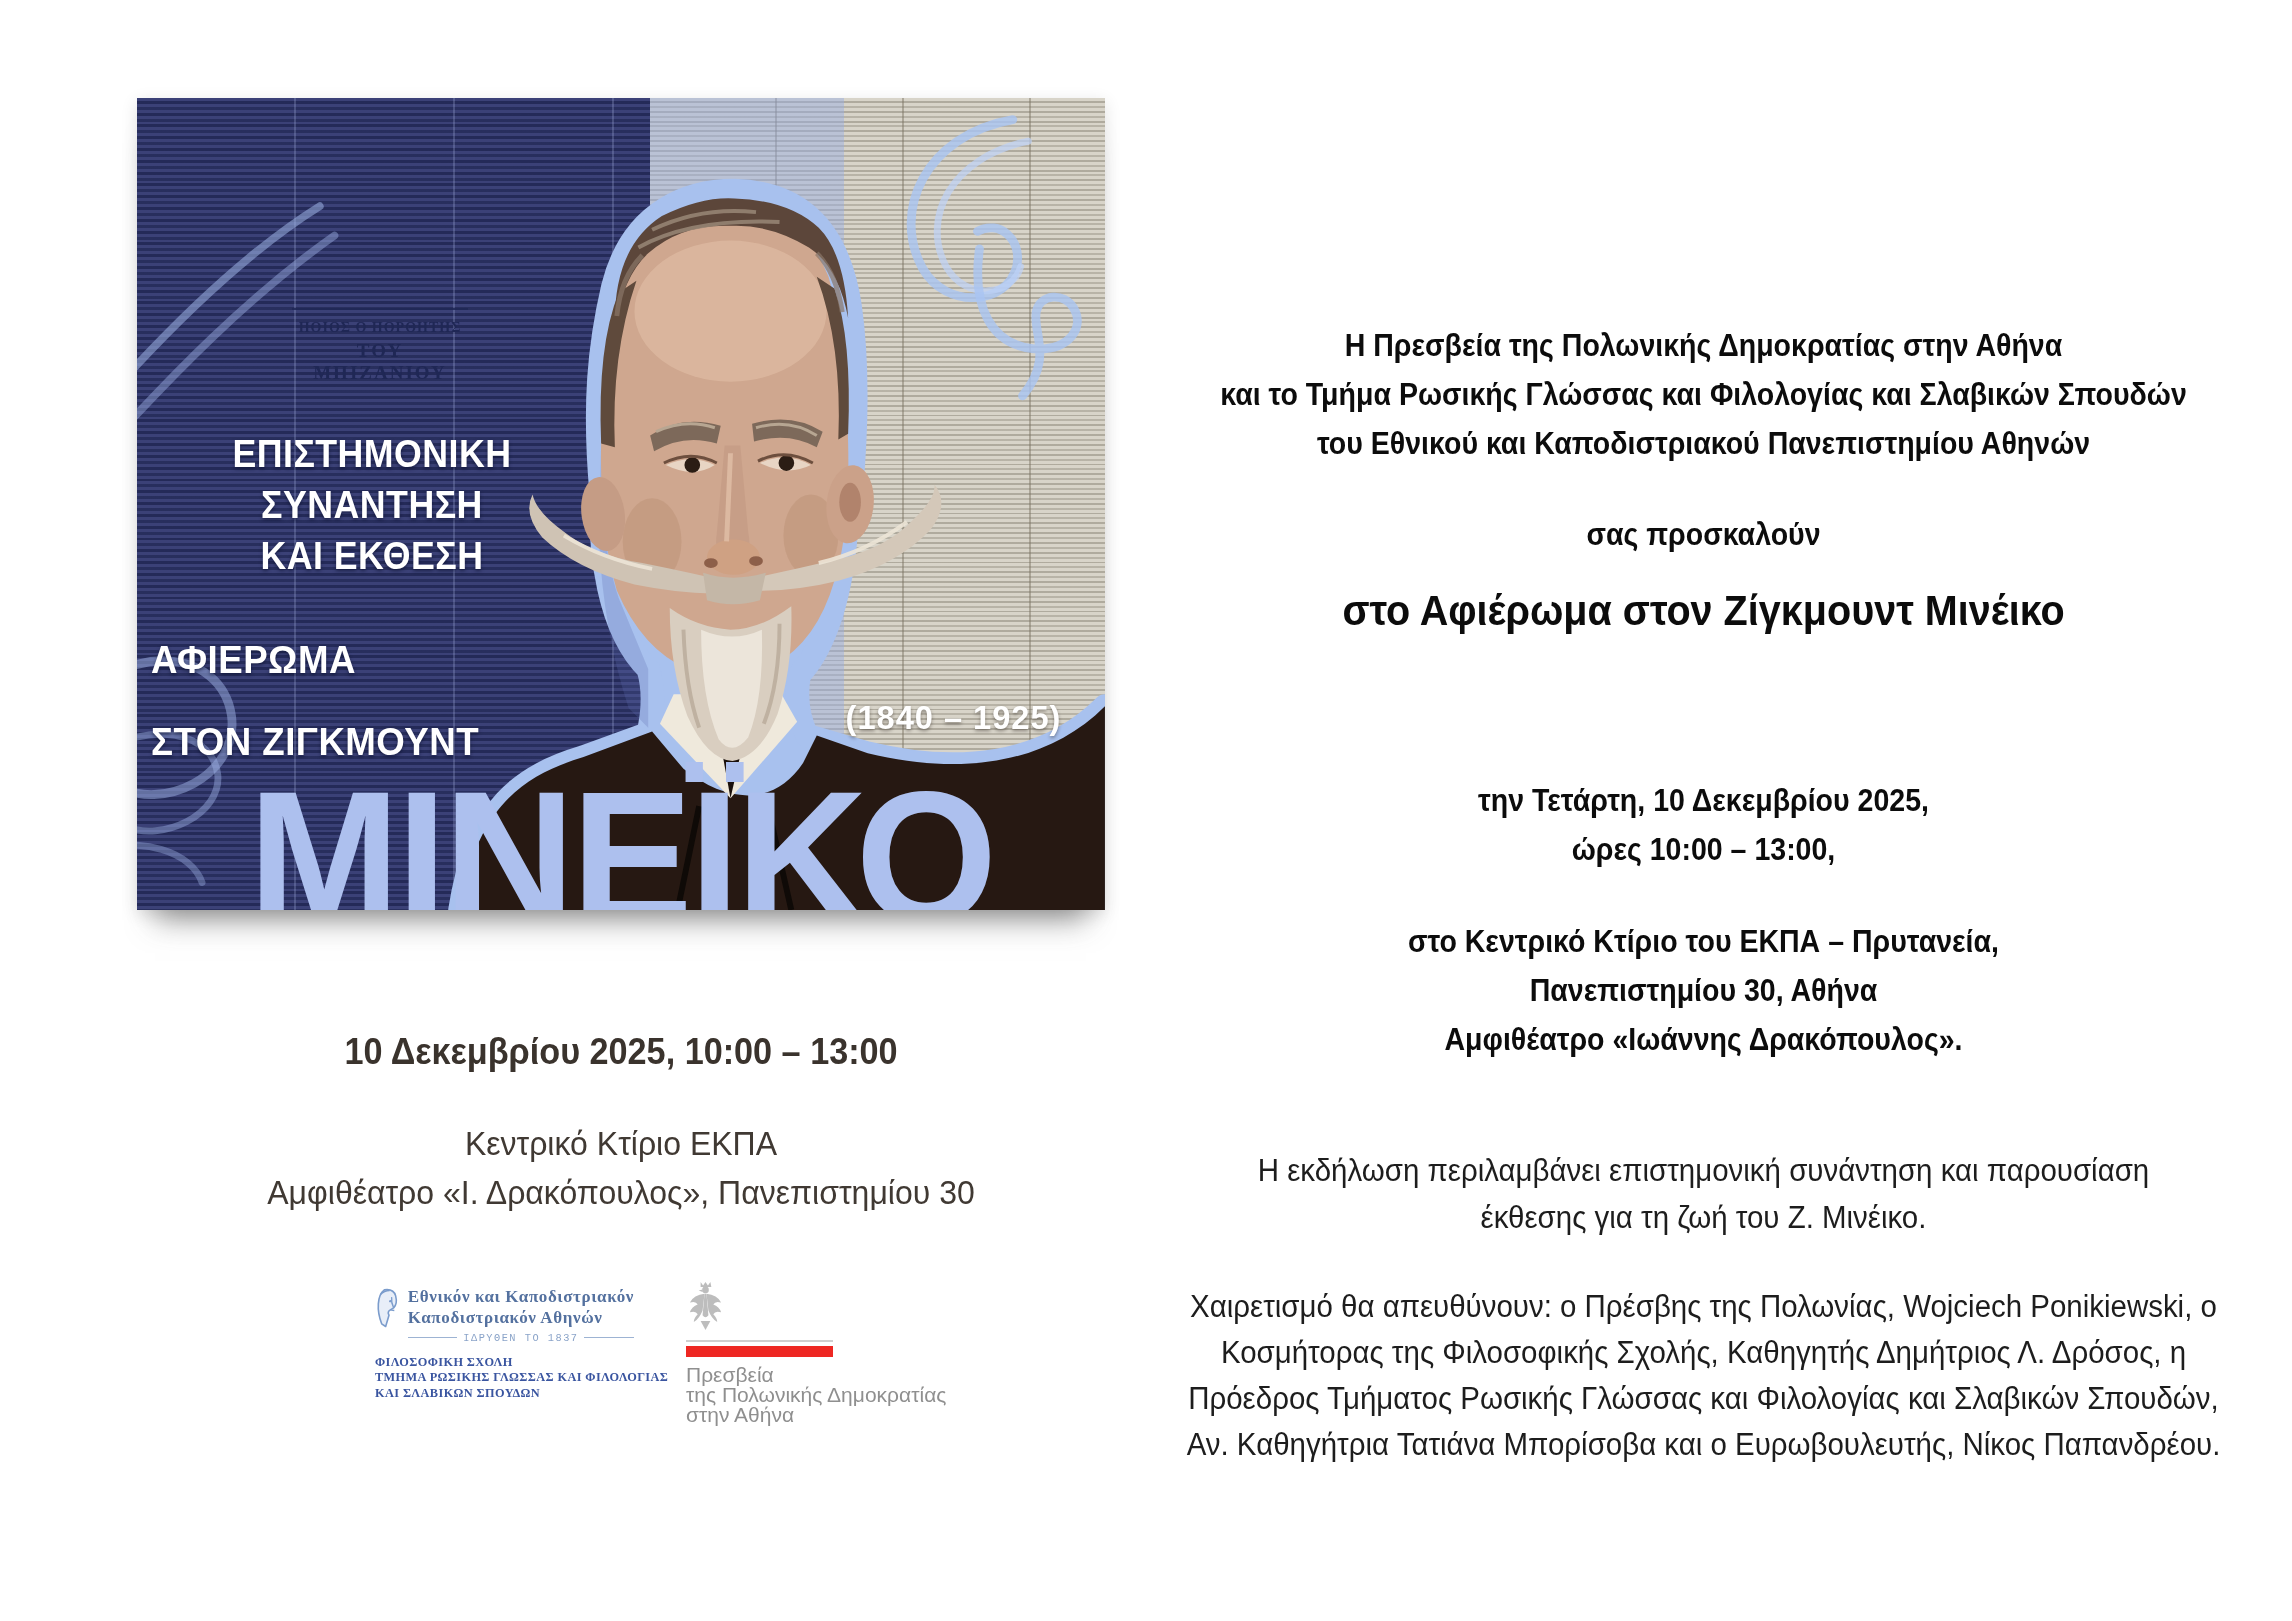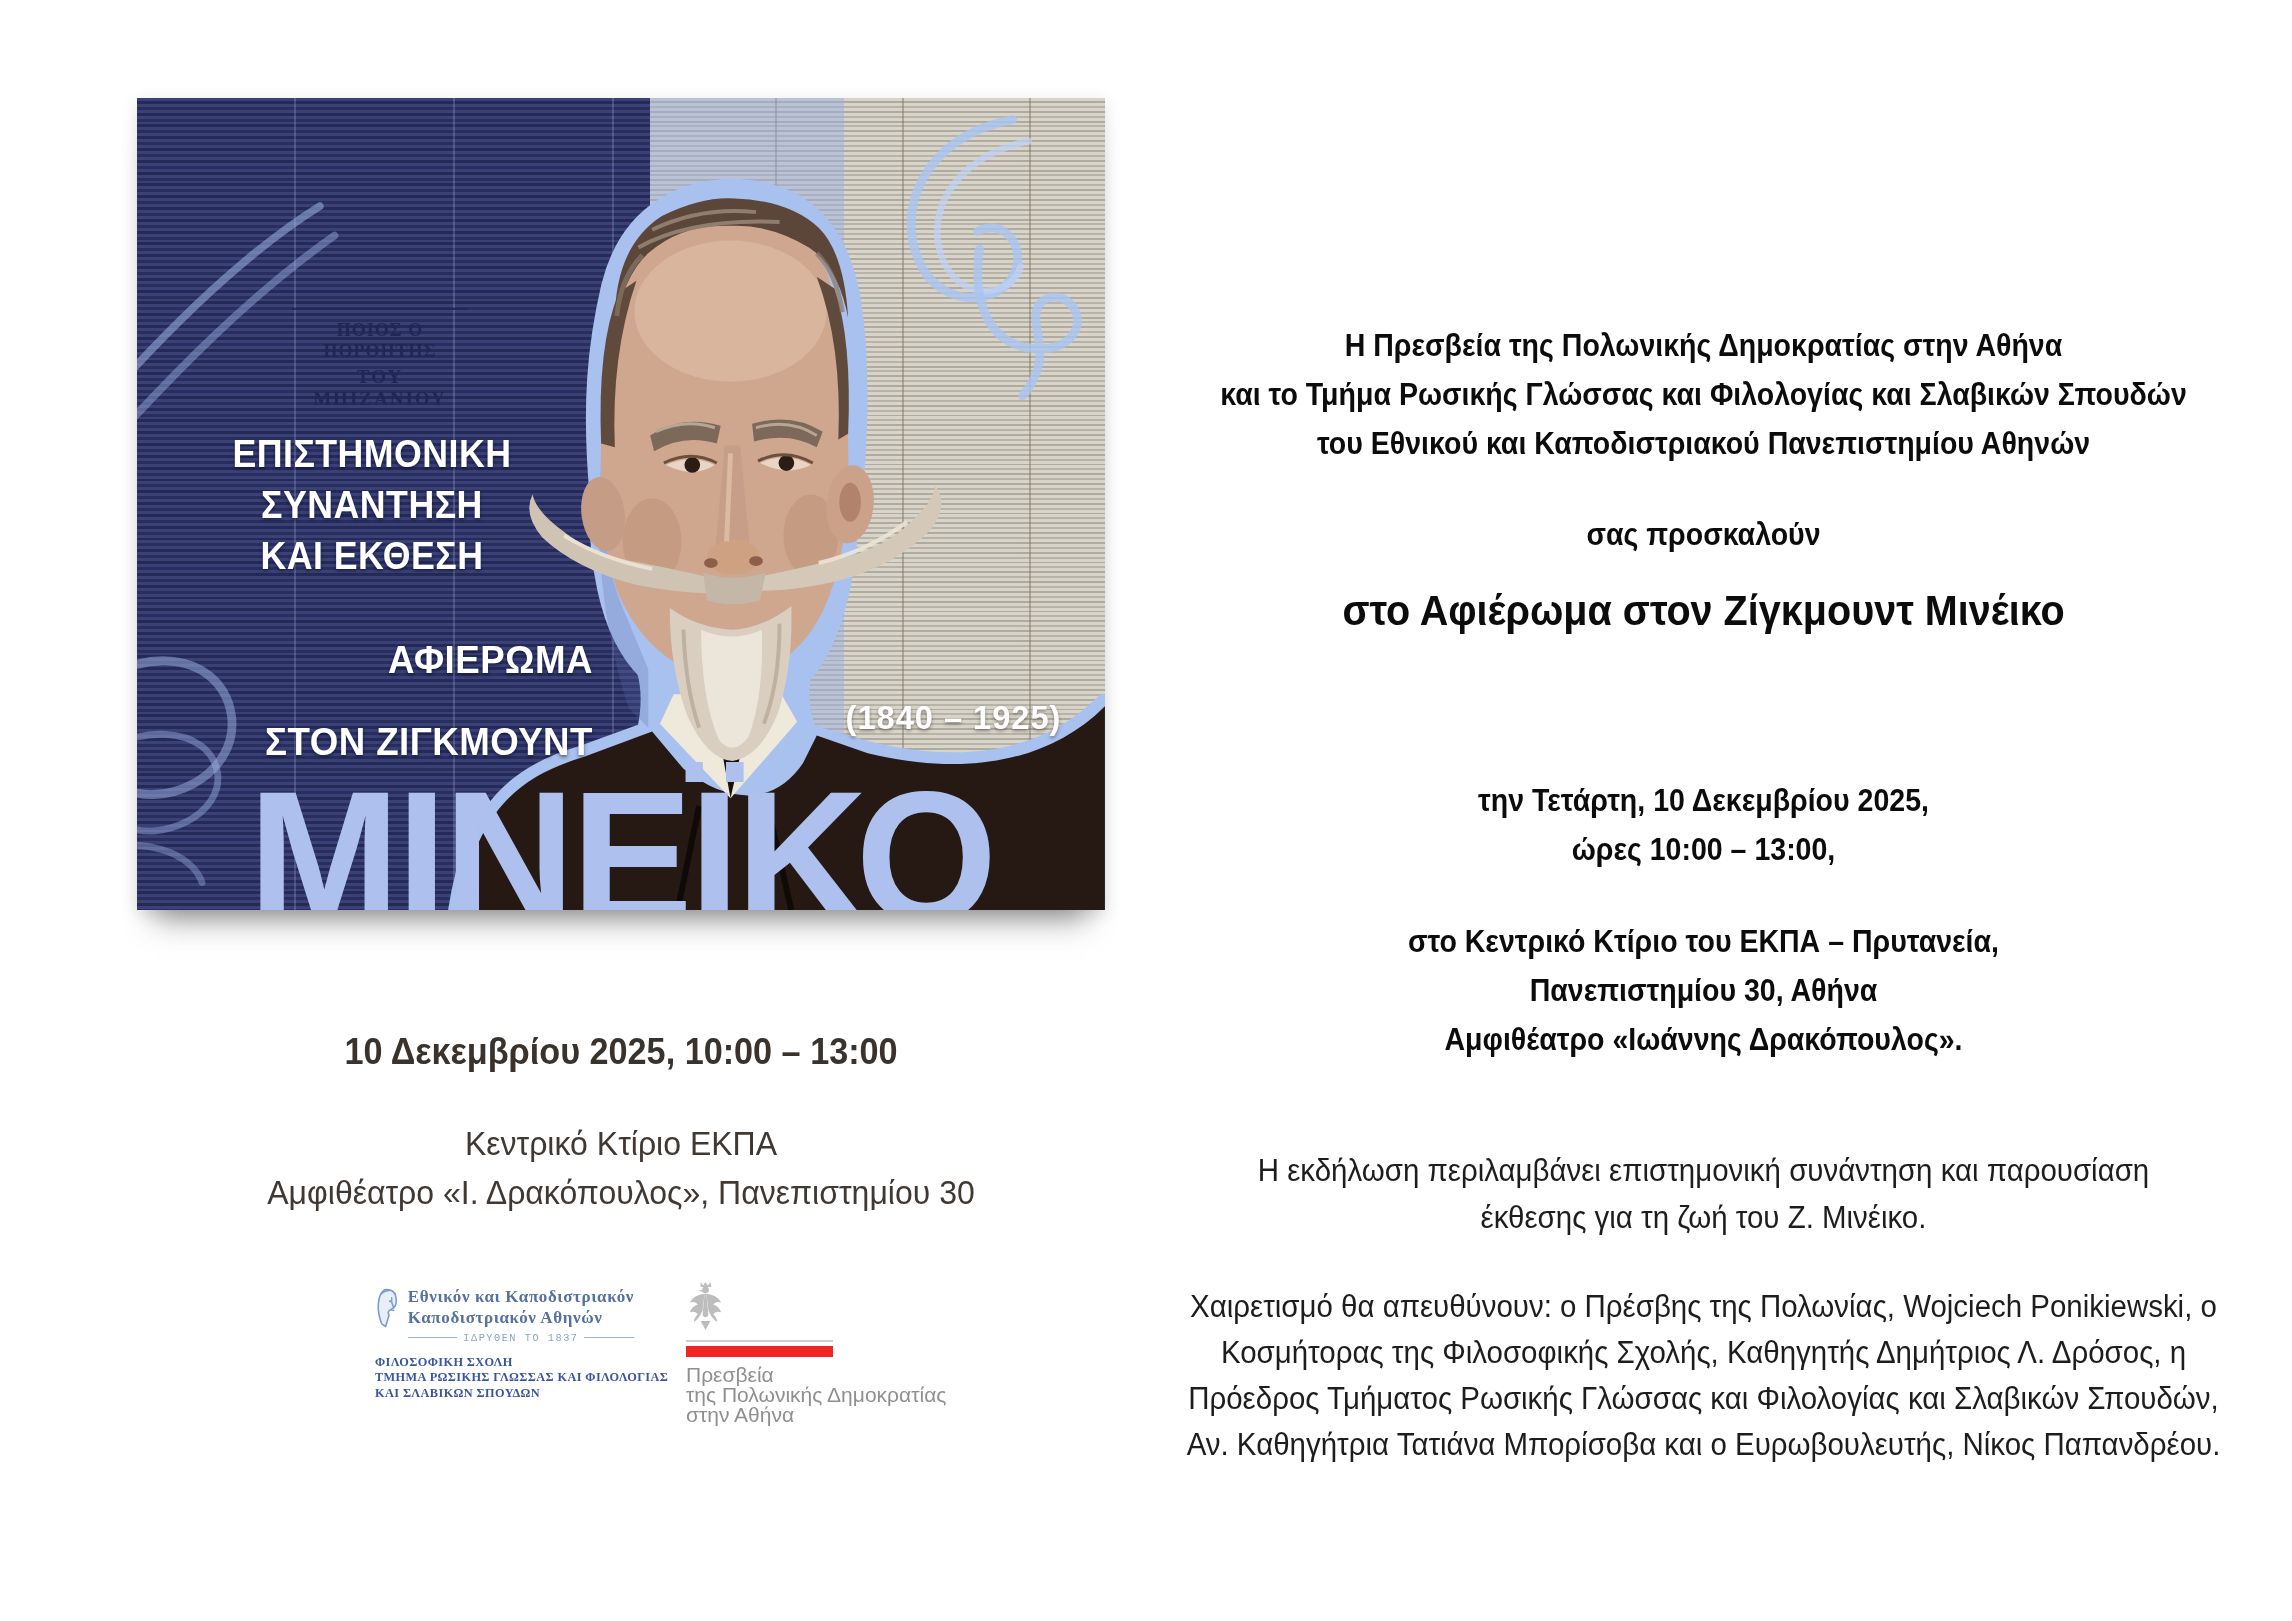--- a/index.html
+++ b/index.html
@@ -18,34 +18,34 @@
   .np-band{position:absolute;top:0;bottom:0;left:53%;width:20%;
            background:rgba(150,172,228,.45);}
   .np-left{position:absolute;top:0;bottom:0;left:0;width:53%;
            background:
              repeating-linear-gradient(90deg,transparent 0 157px,rgba(170,182,226,.25) 157px 159px),
              repeating-linear-gradient(180deg,rgba(14,20,58,0) 0 2.9px,rgba(14,20,58,.50) 2.9px 5.9px,rgba(14,20,58,0) 5.9px 8.8px,rgba(14,20,58,.42) 8.8px 11.8px),
              var(--poster-navy,#3b4177);}
   .np-headline{position:absolute;left:155px;top:210px;width:176px;text-align:center;
                font-family:"Liberation Serif",serif;font-weight:bold;color:#1f2755;
                border-top:2.9px solid rgba(31,39,85,.85);padding-top:9.8px;}
-  .np-headline .h1{font-size:18px;letter-spacing:1px;}
+  .np-headline .h1{font-size:14px;letter-spacing:1px;}
   .np-headline .h2{font-size:19px;letter-spacing:2px;margin-top:3.9px;}
 
   .swirl{position:absolute;pointer-events:none;}
   .swirl-tr{right:3.9px;top:3.9px;}
   .swirl-left{left:-33px;top:69px;}
 
   .portrait{position:absolute;right:0;bottom:0;width:698px;height:790px;}
 
   .poster-series{position:absolute;left:0;top:331px;width:470px;text-align:center;}
   .poster-series div{font-weight:bold;color:#ffffff;font-size:38px;line-height:51px;
                      letter-spacing:0.5px;transform:scaleX(.94);
                      text-shadow:0 2px 3.9px rgba(8,12,40,.55);white-space:nowrap;}
-  .poster-tribute{position:absolute;left:0;top:537px;width:470px;text-align:right;}
+  .poster-tribute{position:absolute;left:0;top:537px;width:470px;text-align:left;}
   .poster-tribute div{font-weight:bold;color:#ffffff;font-size:39px;line-height:49px;
                       letter-spacing:0.5px;transform:scaleX(.94);
                       text-shadow:0 2px 3.9px rgba(8,12,40,.55);white-space:nowrap;}
   .poster-tribute .t2{margin-top:33px;}
   .poster-years{position:absolute;left:686px;top:600px;width:261px;text-align:center;
                 font-weight:bold;color:#ffffff;font-size:34px;letter-spacing:1px;
                 transform:scaleX(.96);white-space:nowrap;
                 text-shadow:0 2px 3.9px rgba(20,12,8,.4);}
   .poster-bigname{position:absolute;left:0;right:0;bottom:-41px;text-align:center;
                   font-size:188px;font-weight:800;line-height:1;letter-spacing:-3.9px;

